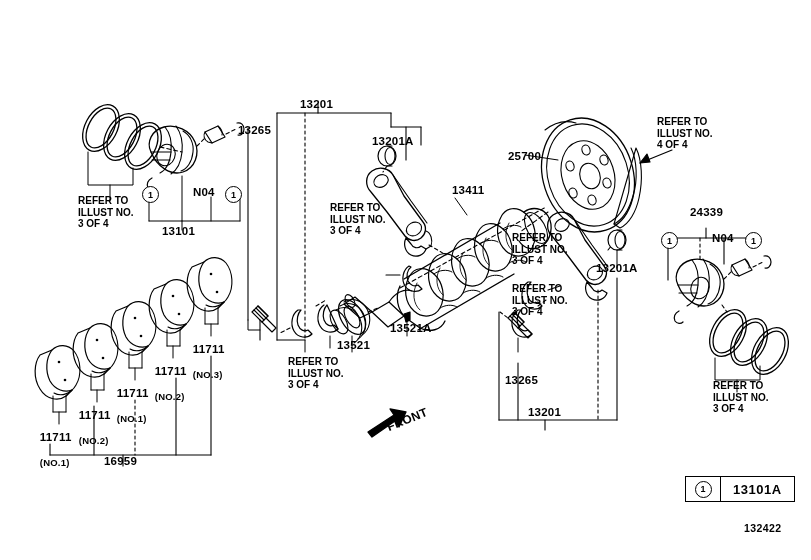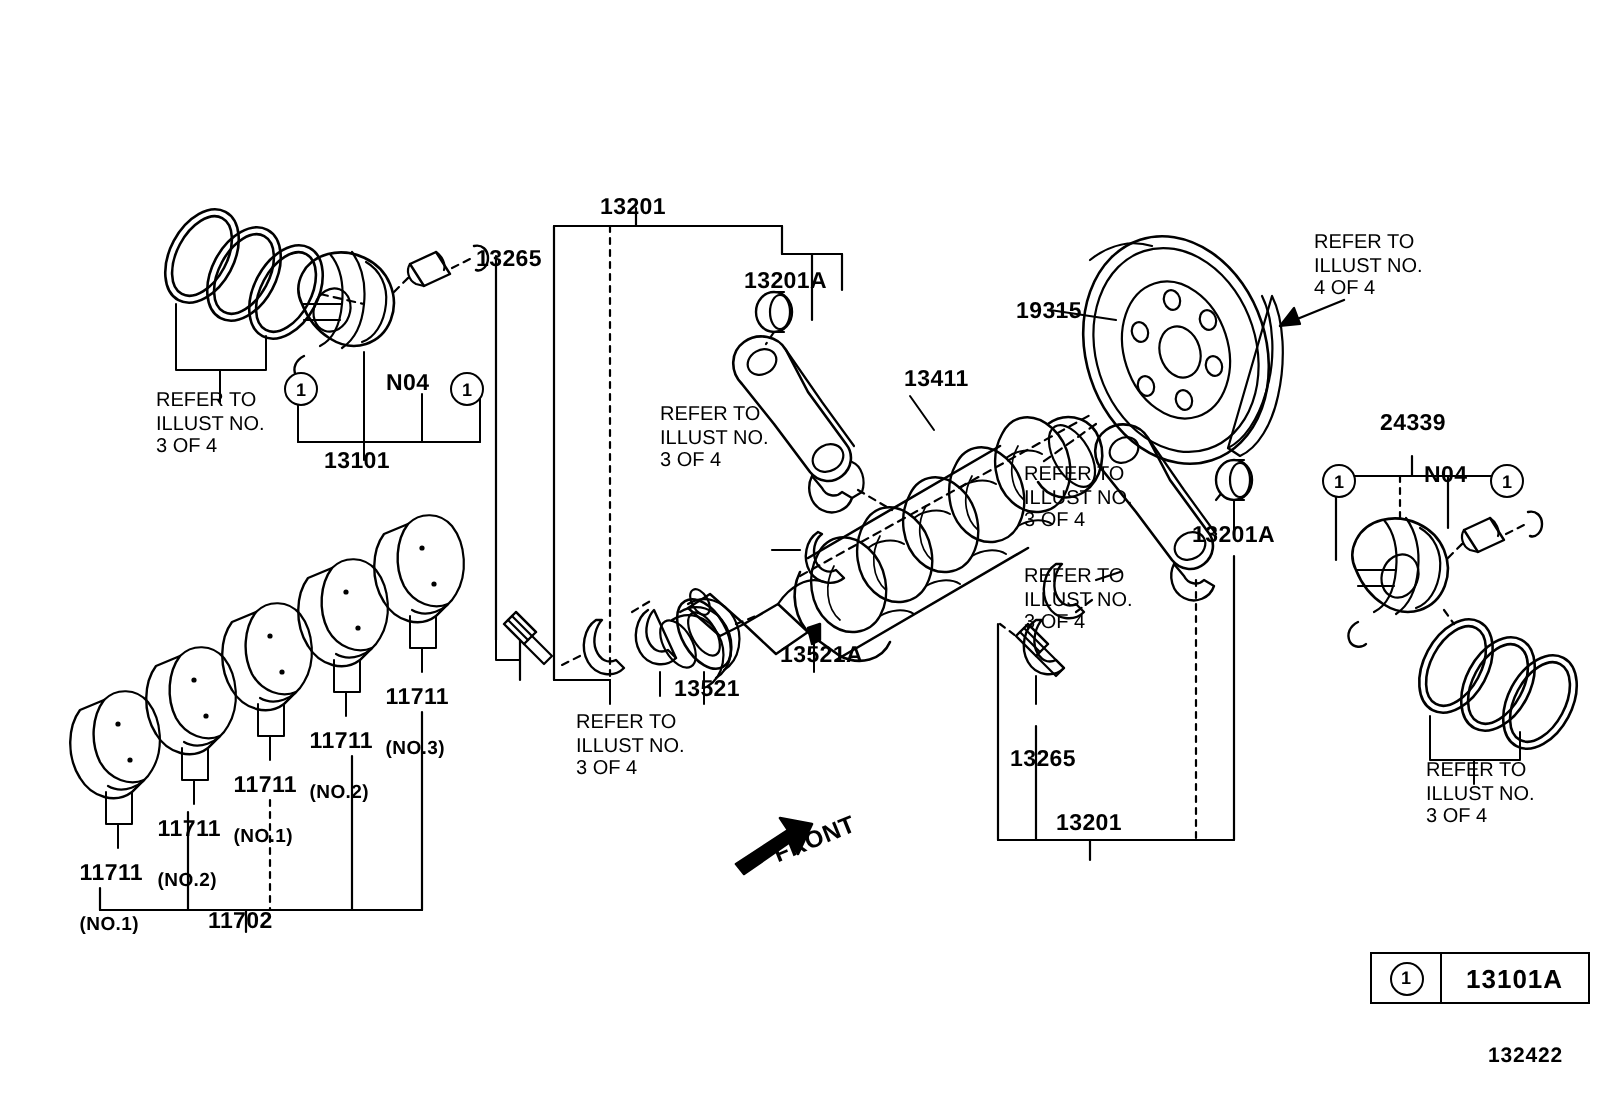--- a/index.html
+++ b/index.html
@@ -3,21 +3,21 @@
 <meta charset="utf-8">
 <style>
   html,body{margin:0;padding:0;background:#ffffff;}
   body{width:811px;height:560px;position:relative;overflow:hidden;
        font-family:"Liberation Sans",sans-serif;color:#000;}
   #stage{position:absolute;left:0;top:0;width:811px;height:560px;}
   svg{position:absolute;left:0;top:0;}
   .lbl{position:absolute;font-weight:bold;font-size:11.5px;letter-spacing:.2px;
        white-space:pre;line-height:12.5px;}
   .sub{font-weight:bold;font-size:9.5px;}
-  .refer{position:absolute;font-weight:normal;font-size:10px;line-height:11.5px;
+  .refer{position:absolute;font-weight:bold;font-size:10px;line-height:11.5px;
          white-space:pre;}
   .note{position:absolute;font-weight:bold;font-size:9.5px;line-height:13px;white-space:pre;}
   .note2{position:absolute;font-size:9.5px;line-height:13px;white-space:pre;font-weight:bold;}
   .diagid{position:absolute;font-weight:bold;font-size:10.5px;letter-spacing:.4px;}
   .legend{position:absolute;border:1.6px solid #000;display:flex;align-items:stretch;background:#fff;}
   .legend .cell1{width:34px;display:flex;align-items:center;justify-content:center;
                  border-right:1.6px solid #000;}
   .legend .cell2{padding:0 12px;display:flex;align-items:center;justify-content:center;
                  font-weight:bold;font-size:13px;letter-spacing:.5px;}
   .circnum{width:15px;height:15px;border:1.4px solid #000;border-radius:50%;
@@ -416,21 +416,21 @@
   <span class="sub">(NO.1)</span>
 </div>
 <div class="lbl" style="left:148px;top:352px;">
   <span>11711</span><br>
   <span class="sub">(NO.2)</span>
 </div>
 <div class="lbl" style="left:186px;top:330px;">
   <span>11711</span><br>
   <span class="sub">(NO.3)</span>
 </div>
-<div class="lbl" style="left:104px;top:455px;">11702</div>
+<div class="lbl" style="left:104px;top:455px;">16959</div>
 
 <div class="lbl" style="left:300px;top:98px;">13201</div>
 <div class="lbl" style="left:238px;top:124px;">13265</div>
 <div class="lbl" style="left:372px;top:135px;">13201A</div>
 <div class="refer" style="left:330px;top:202px;">REFER TO
 ILLUST NO.
 3 OF 4</div>
 
 <div class="lbl" style="left:452px;top:184px;">13411</div>
 <div class="lbl" style="left:337px;top:339px;">13521</div>
@@ -439,21 +439,21 @@
 ILLUST NO.
 3 OF 4</div>
 
 <div class="refer" style="left:512px;top:232px;">REFER TO
 ILLUST NO.
 3 OF 4</div>
 <div class="refer" style="left:512px;top:283px;">REFER TO
 ILLUST NO.
 3 OF 4</div>
 
-<div class="lbl" style="left:508px;top:150px;">19315</div>
+<div class="lbl" style="left:508px;top:150px;">25700</div>
 <div class="refer" style="left:657px;top:116px;">REFER TO
 ILLUST NO.
 4 OF 4</div>
 
 <div class="lbl" style="left:596px;top:262px;">13201A</div>
 <div class="lbl" style="left:505px;top:374px;">13265</div>
 <div class="lbl" style="left:528px;top:406px;">13201</div>
 
 <div class="lbl" style="left:690px;top:206px;">24339</div>
 <div class="lbl" style="left:712px;top:232px;">N04</div>

